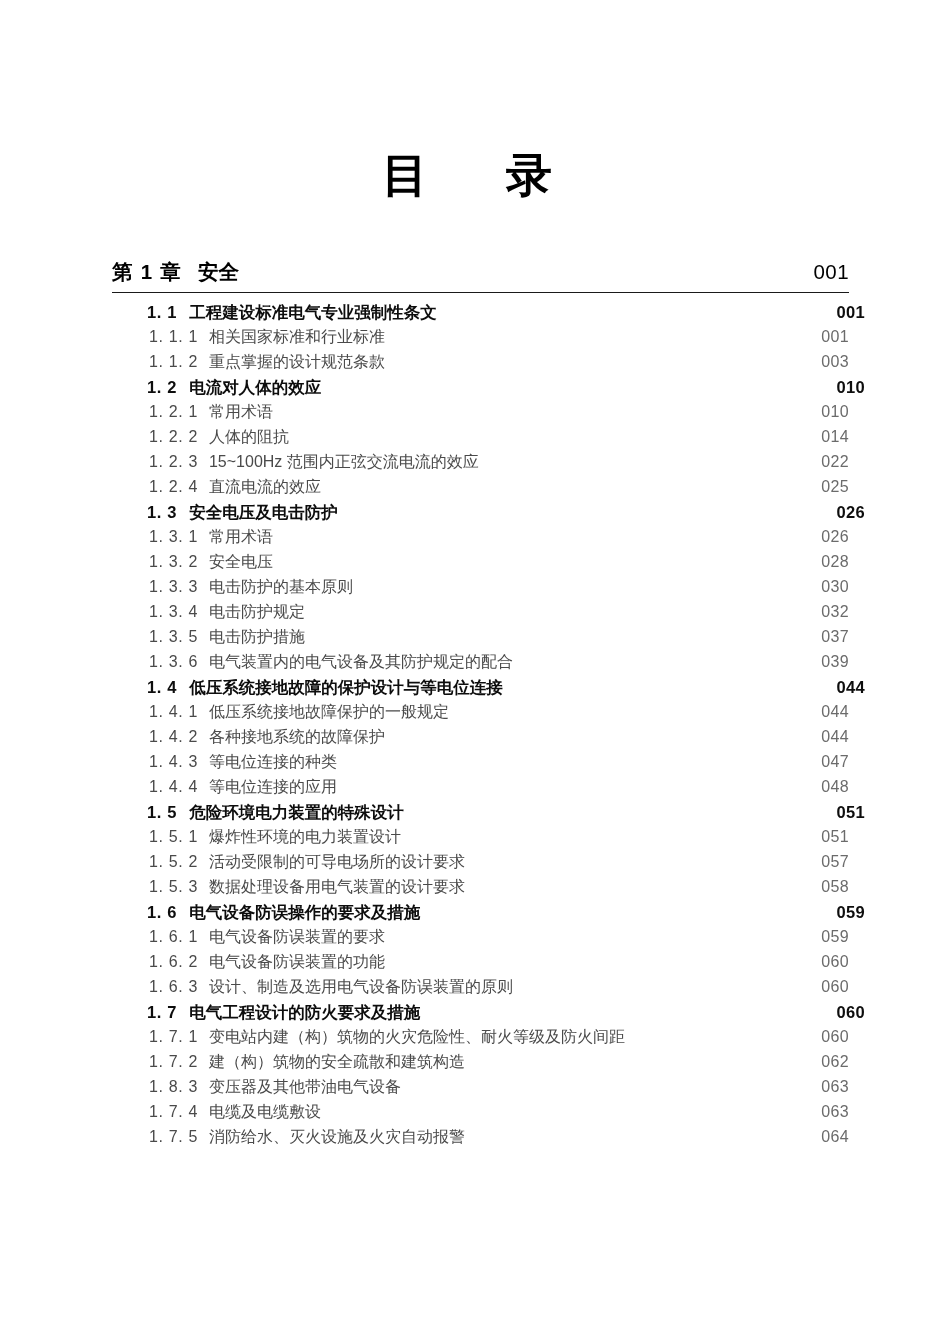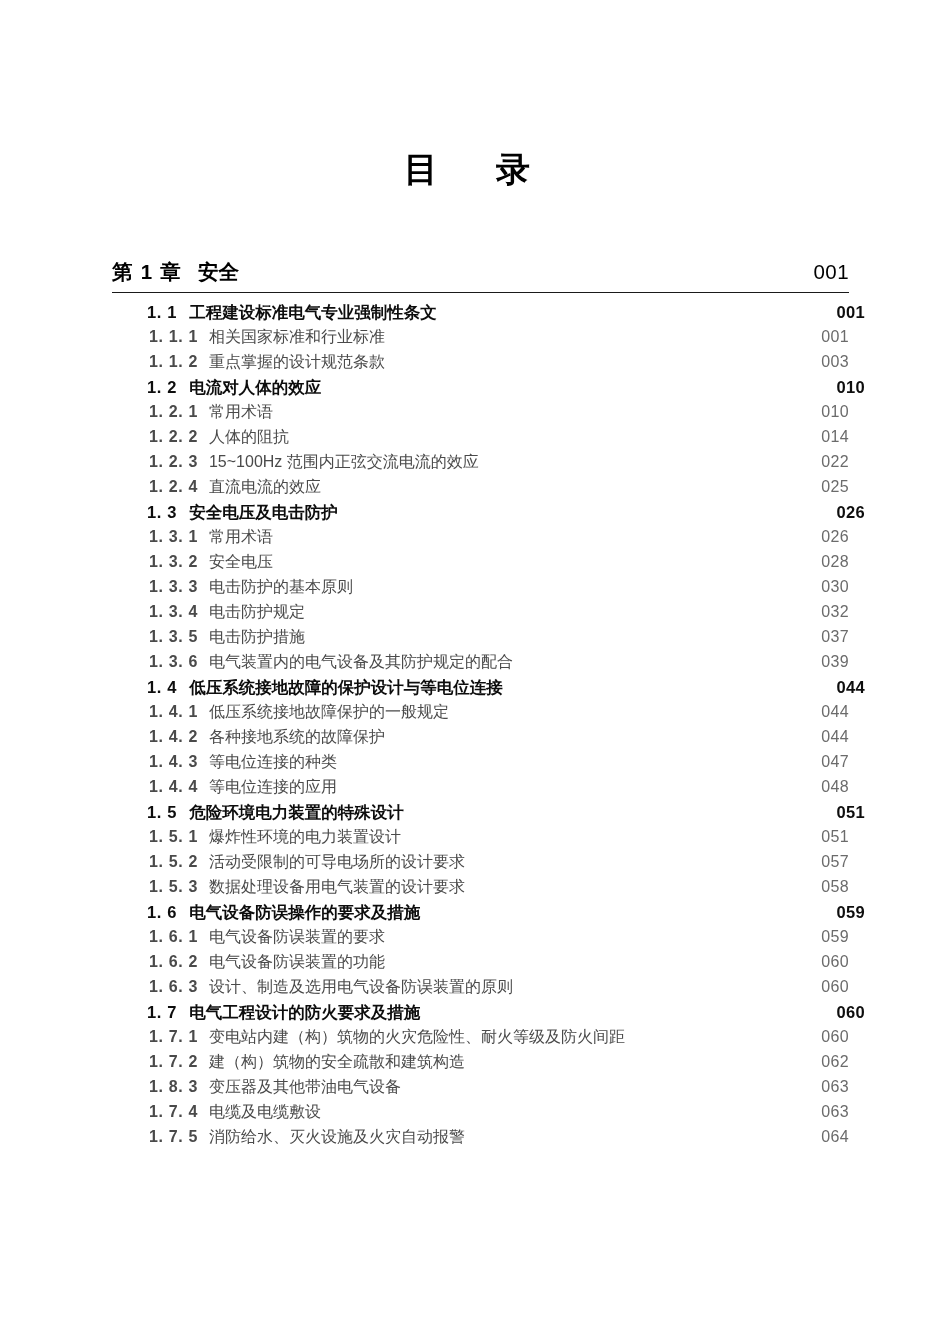--- a/index.html
+++ b/index.html
@@ -21,21 +21,21 @@
     box-sizing: border-box;
   }
 
   
   .toc-title {
     position: absolute;
     top: 152px;
     left: 0;
     width: 934px;
     text-align: center;
-    font-size: 34px;
+    font-size: 46px;
     font-weight: bold;
     letter-spacing: 0.35em;
     text-indent: 0.35em;
     color: #000000;
     line-height: 1;
   }
 
   
   .toc-body {
     position: absolute;
@@ -112,21 +112,20 @@
   .lvl3 {
     font-size: 16px;
     font-weight: normal;
     color: #4a4a4a;
     margin-left: 37px;
     width: calc(100% - 37px);
     height: 25px;
   }
   .lvl3 .num {
     letter-spacing: 0.04em;
-    font-weight: bold;
   }
   .lvl3 .sep {
     display: inline-block;
     width: 11px;
   }
   .lvl3 .pageno {
     color: #6b6b6b;
     letter-spacing: 0.02em;
   }
 </style>

